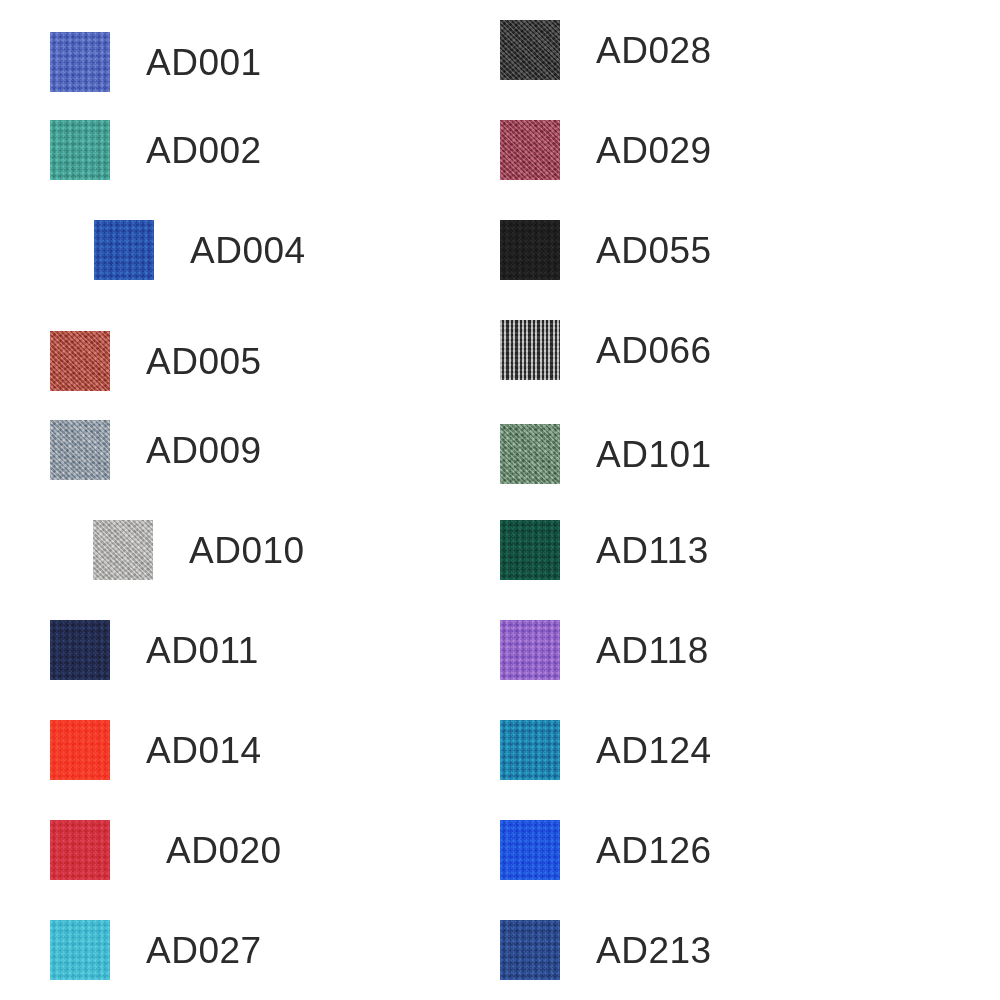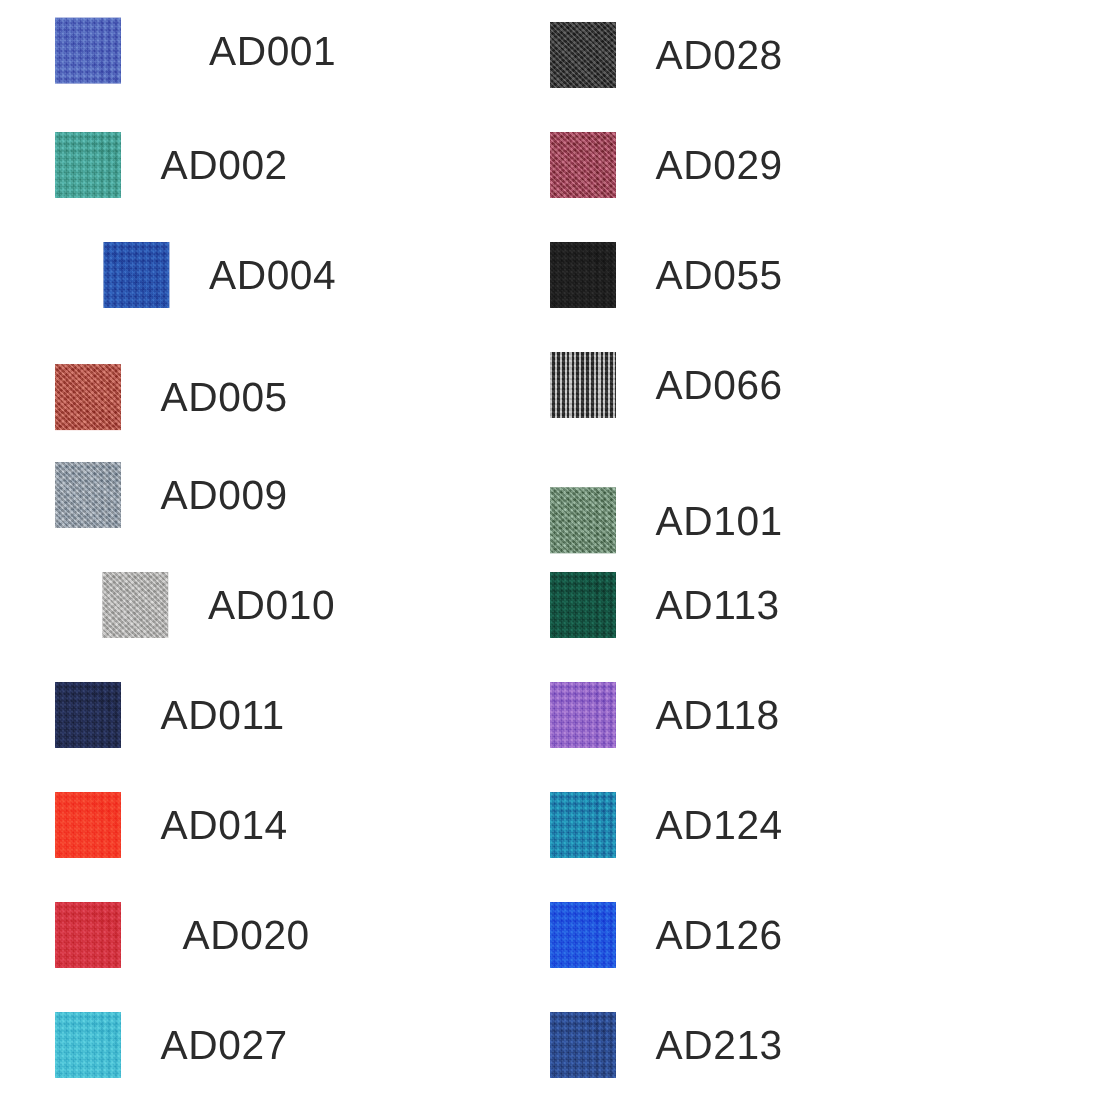--- a/index.html
+++ b/index.html
@@ -119,21 +119,21 @@
     line-height: 1;
     letter-spacing: 0.5px;
     color: #2b2b2b;
     white-space: nowrap;
   }
 </style>
 </head>
 <body style="background: rgb(255, 255, 255);">
 
 <div id="swatch-grid">
-    <div class="swatch-row col-left" style="top: 16px; gap: 44px;">
+    <div class="swatch-row col-left" style="top: 32px;">
       <div class="swatch-chip" title="AD001" style="background-color: rgb(84, 104, 189);">
         <div class="weave"></div>
         <div class="weave2"></div>
       </div>
       <div class="swatch-label">AD001</div>
     </div>
     <div class="swatch-row col-left" style="top: 120px;">
       <div class="swatch-chip" title="AD002" style="background-color: rgb(70, 160, 148);">
         <div class="weave"></div>
         <div class="weave2"></div>
@@ -217,21 +217,21 @@
       </div>
       <div class="swatch-label">AD055</div>
     </div>
     <div class="swatch-row col-right" style="top: 320px;">
       <div class="swatch-chip speckle" title="AD066" style="background-color: rgb(110, 110, 110);">
         <div class="weave"></div>
         <div class="weave2"></div>
       </div>
       <div class="swatch-label">AD066</div>
     </div>
-    <div class="swatch-row col-right" style="top: 443px;">
+    <div class="swatch-row col-right" style="top: 424px;">
       <div class="swatch-chip coarse" title="AD101" style="background-color: rgb(108, 146, 115);">
         <div class="weave"></div>
         <div class="weave2"></div>
       </div>
       <div class="swatch-label">AD101</div>
     </div>
     <div class="swatch-row col-right" style="top: 520px;">
       <div class="swatch-chip" title="AD113" style="background-color: rgb(20, 80, 63);">
         <div class="weave"></div>
         <div class="weave2"></div>

